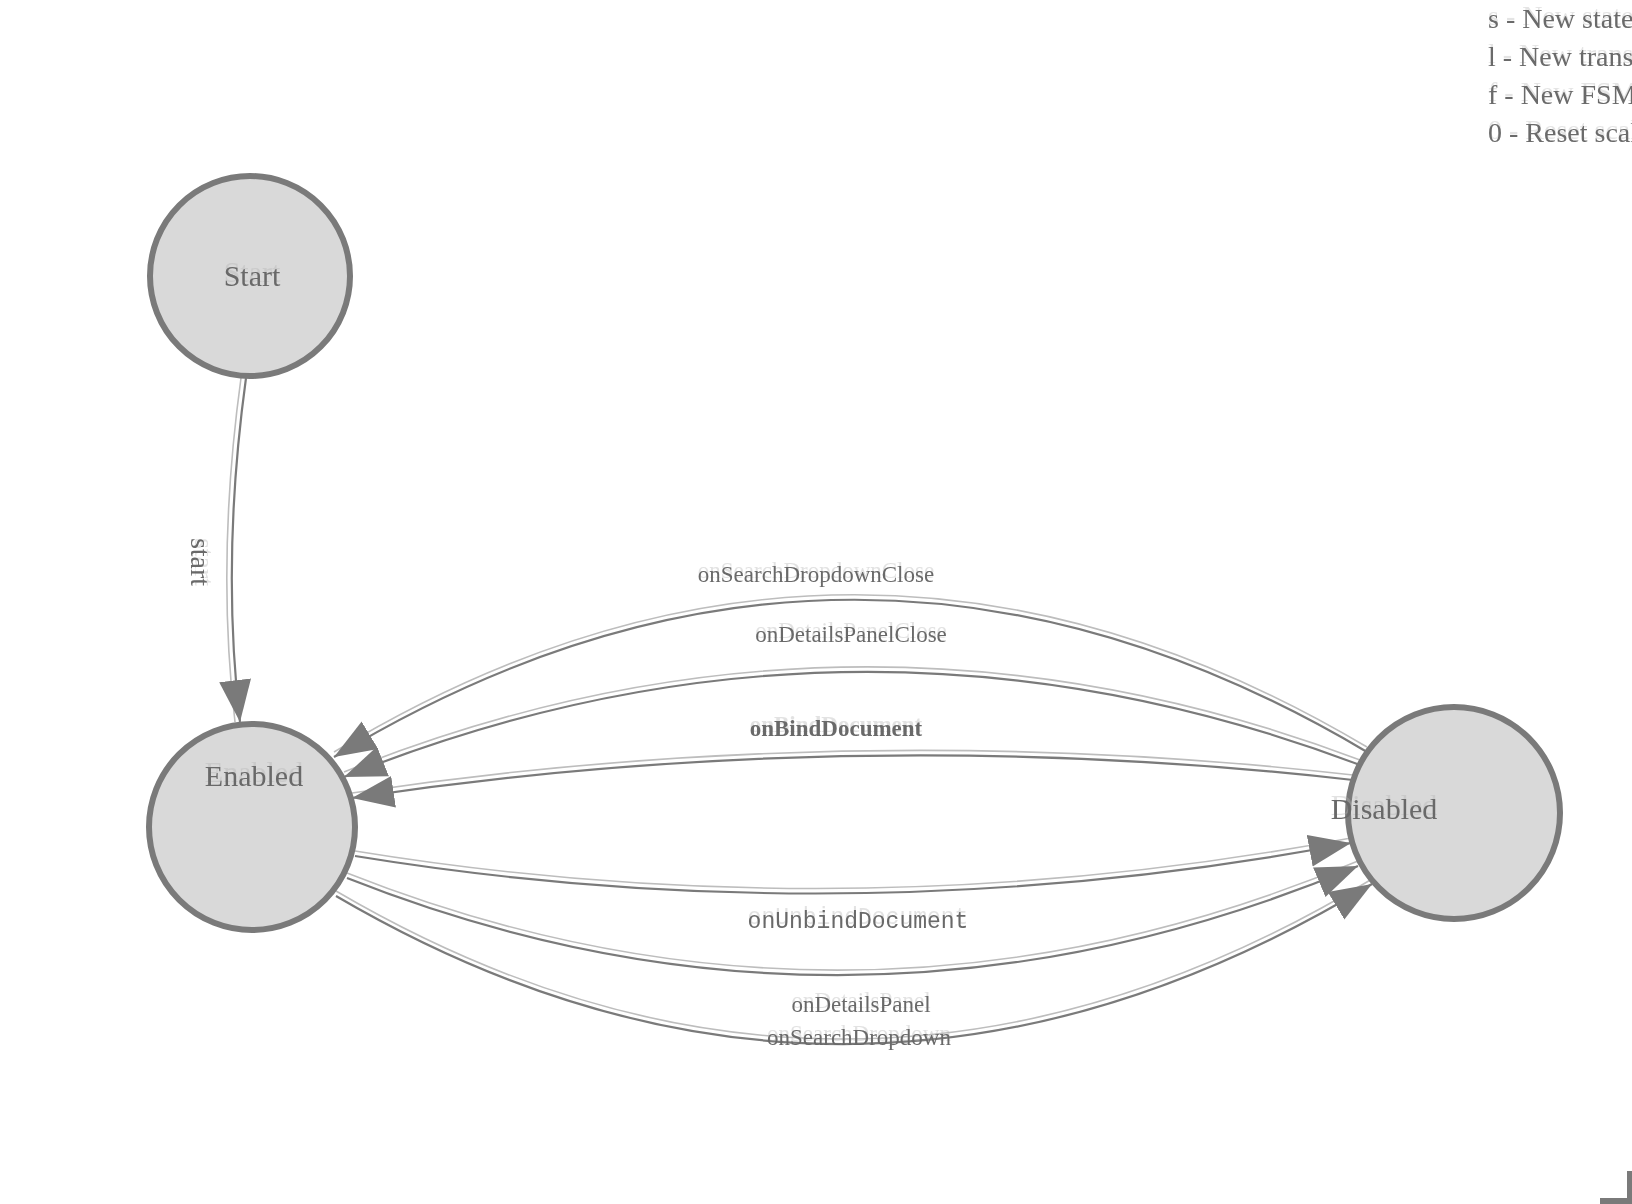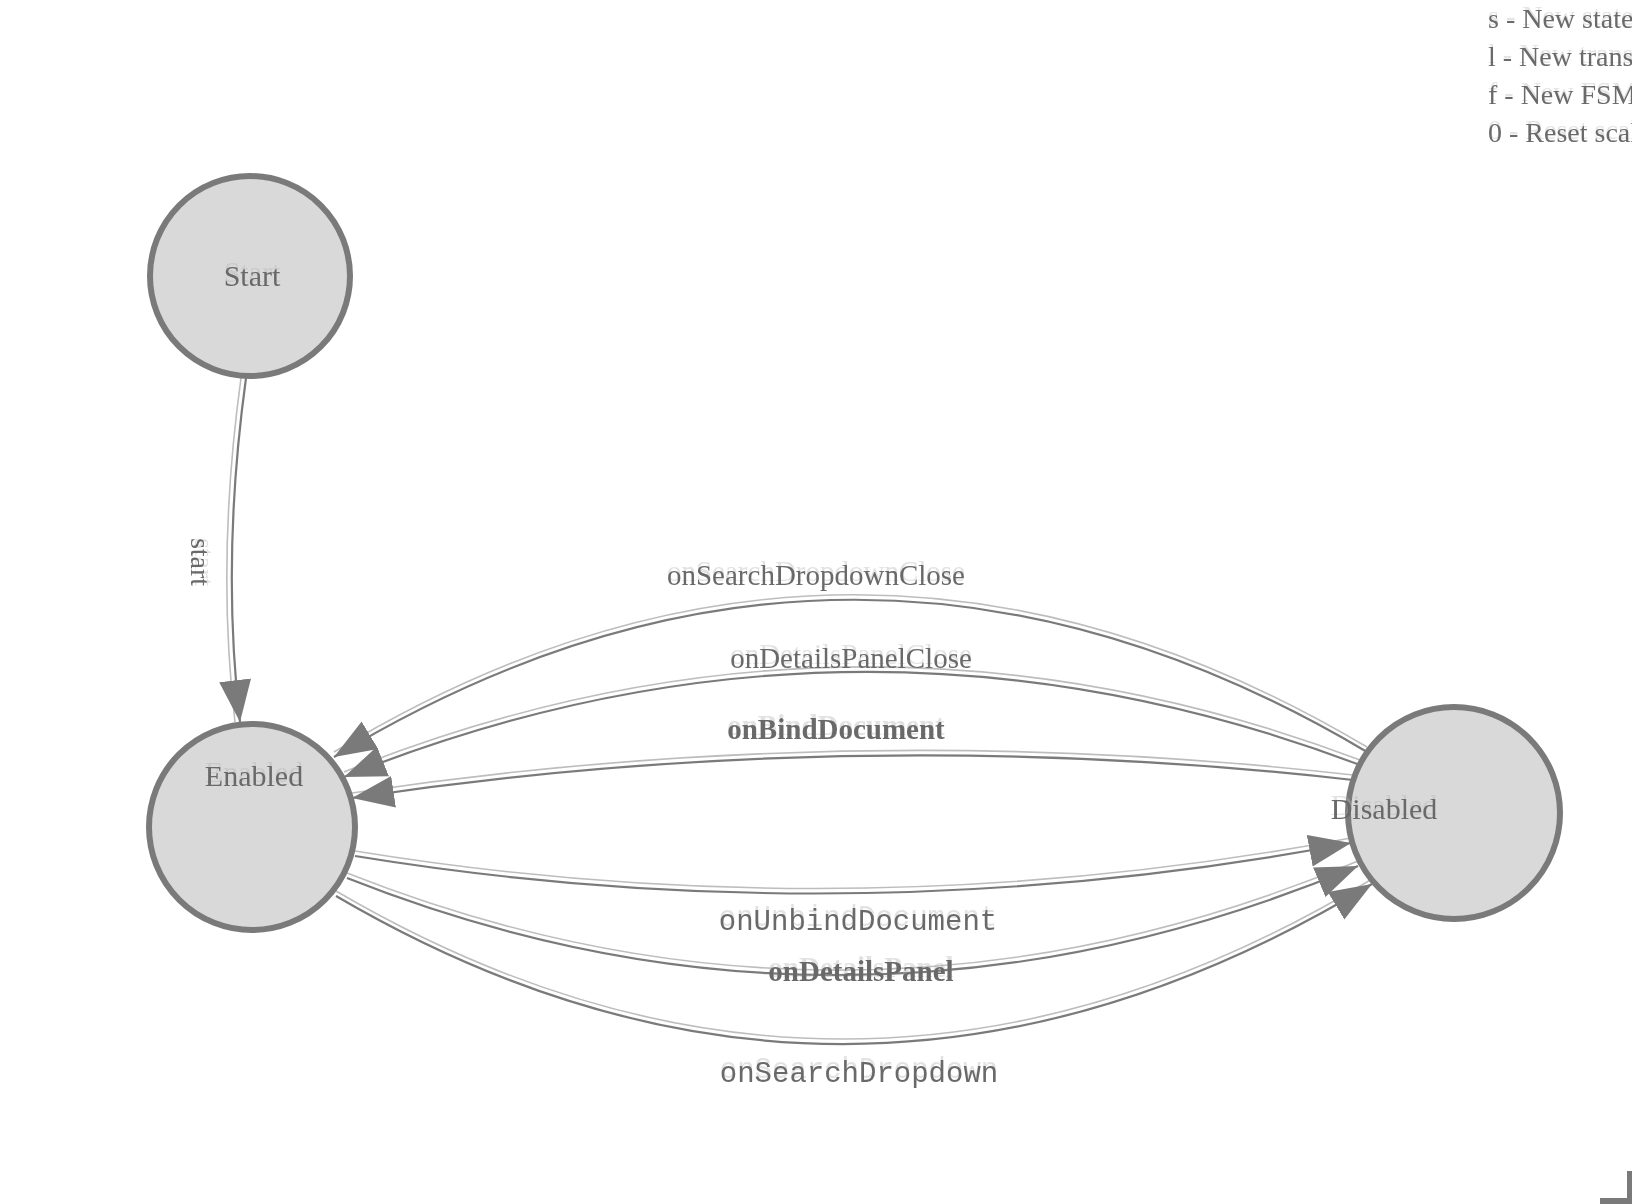--- a/index.html
+++ b/index.html
@@ -38,21 +38,21 @@
     position: absolute;
     white-space: nowrap;
     color: #696969;
     text-shadow: 0 -4px 0 rgba(178,178,178,0.38);
   }
   .node-label {
     font-size: 30px;
     transform: translate(-50%, -50%);
   }
   .edge-label {
-    font-size: 29px;
+    font-size: 23px;
     transform: translate(-50%, -50%);
   }
   .edge-label-rotated {
     font-size: 28px;
     transform: translate(-50%, -50%) rotate(90deg);
   }
   .legend {
     position: absolute;
     left: 1488px;
     top: 0px;
@@ -113,24 +113,24 @@
     <rect x="1600" y="1198" width="32" height="6" fill="#7a7a7a"></rect>
   </g>
 </svg>
 
 <div class="label node-label" style="left:252px; top:276px;">Start</div>
 <div class="label node-label" style="left:254px; top:776px;font-family:Liberation Serif, serif;">Enabled</div>
 <div class="label node-label" style="left:1384px; top:809px;">Disabled</div>
 
 <div class="label edge-label-rotated" style="left:200px; top:562px;">start</div>
 <div class="label edge-label" style="left:816px; top:575px;">onSearchDropdownClose</div>
-<div class="label edge-label" style="left:851px; top:658px;font-family:Liberation Serif, serif;">onDetailsPanelClose</div>
+<div class="label edge-label" style="left:851px; top:635px;font-family:Liberation Serif, serif;">onDetailsPanelClose</div>
 <div class="label edge-label" style="left:836px; top:729px;font-weight:bold;">onBindDocument</div>
 <div class="label edge-label" style="left:858px; top:922px;font-family:Liberation Mono, monospace;">onUnbindDocument</div>
-<div class="label edge-label" style="left:861px; top:971px;font-weight:bold;">onDetailsPanel</div>
-<div class="label edge-label" style="left:859px; top:1074px;font-family:Liberation Mono, monospace;">onSearchDropdown</div>
+<div class="label edge-label" style="left:861px; top:1005px;">onDetailsPanel</div>
+<div class="label edge-label" style="left:859px; top:1038px;">onSearchDropdown</div>
 
 <div class="legend">
   <div>s - New state</div>
   <div>l - New transition</div>
   <div>f - New FSM</div>
   <div>0 - Reset scale</div>
 </div>
 
 </body></html>

